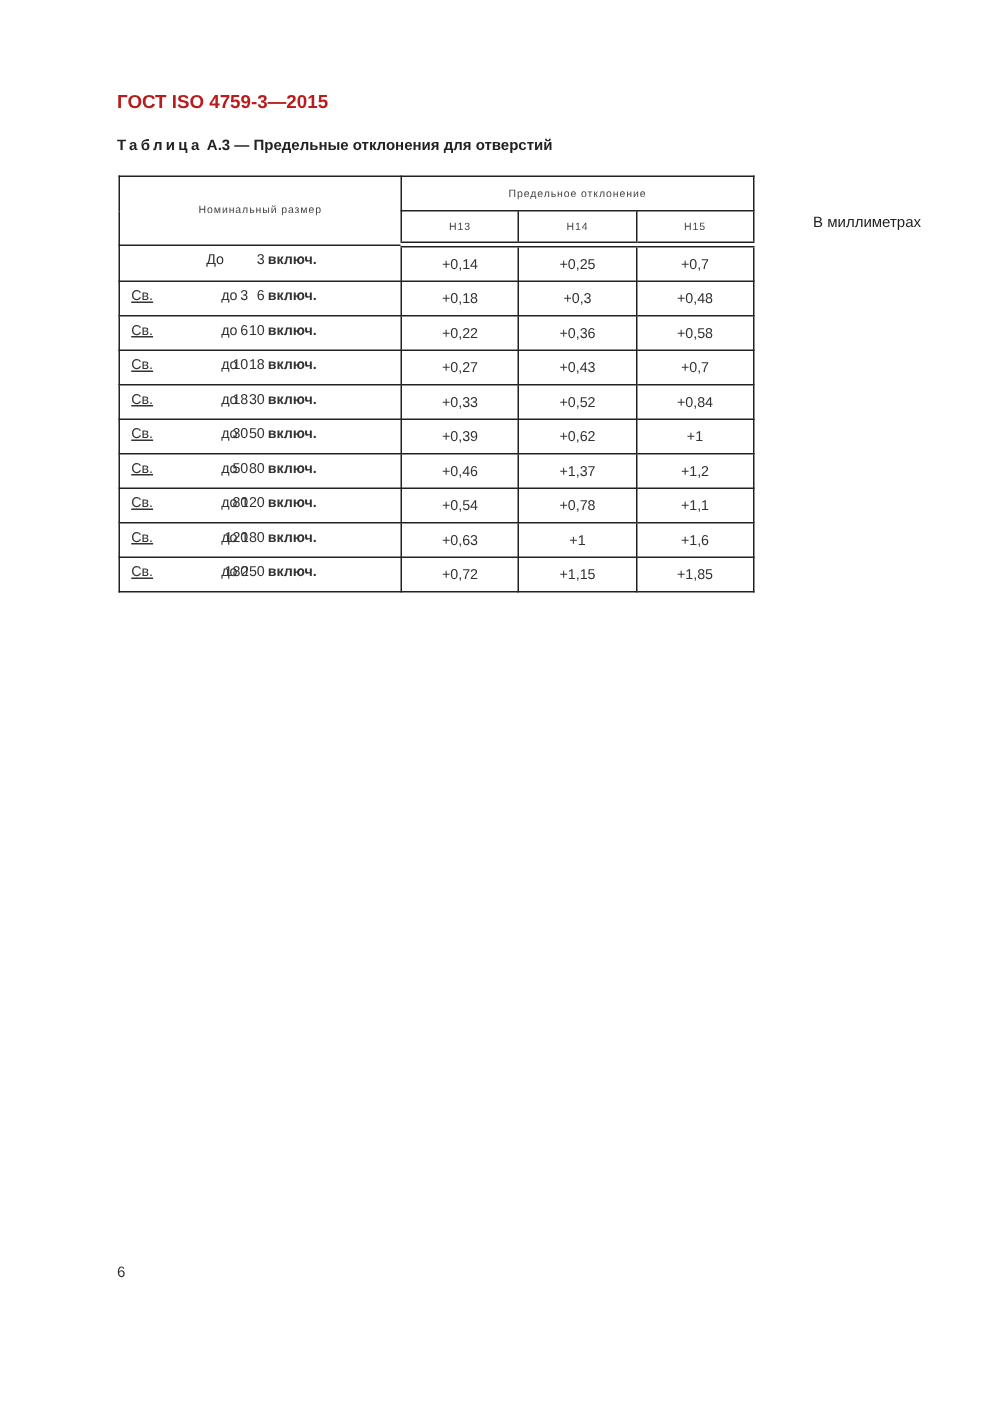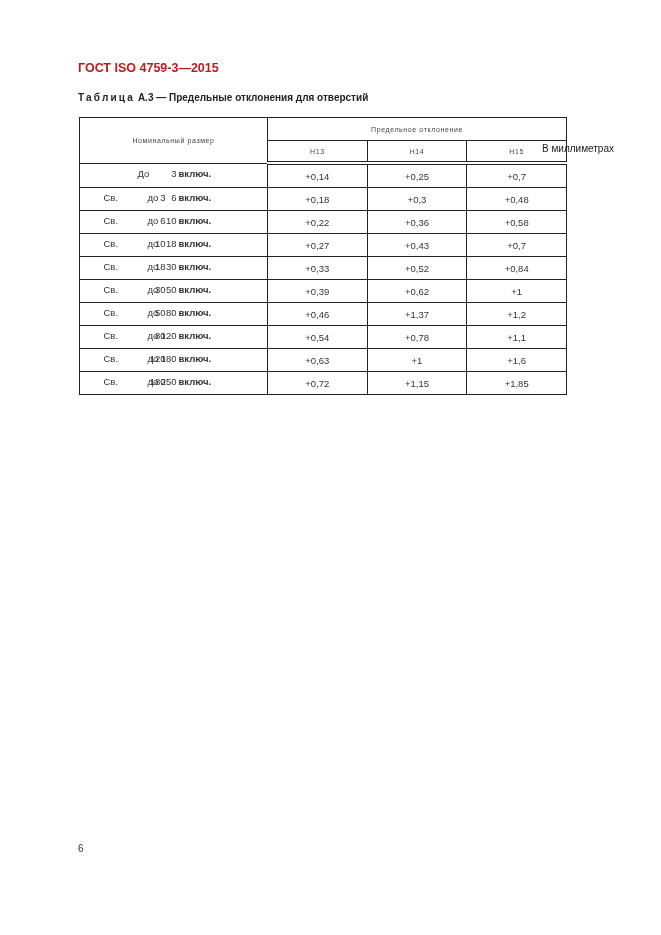--- a/index.html
+++ b/index.html
@@ -2,33 +2,33 @@
 <html><head>
   <meta charset="utf-8">
   <style>
     html, body { margin: 0; padding: 0; background: #ffffff; }
     body { width: 661px; height: 935px; position: relative; overflow: hidden;
            font-family: "Liberation Sans", sans-serif; color: #1a1a1a; }
     .doc-code { position: absolute; left: 78px; top: 61px; font-size: 12.5px; font-weight: bold; color: #b91c1c; }
     .table-caption { position: absolute; left: 78px; top: 92px; font-size: 10px; color: #222; font-weight: bold; }
     .table-caption .spaced { letter-spacing: 2.2px; }
     .units { position: absolute; right: 47px; top: 102px; font-size: 10px; color: #222; margin-top: 41px; }
-    table.main { position: absolute; left: 79px; top: 117px; width: 488px;
+    table.main { position: absolute; left: 79px; top: 117px; width: 424px;
                  border-collapse: collapse; table-layout: fixed; }
     table.main td, table.main th { border: 1.4px solid #222; padding: 0; font-weight: normal;
                  text-align: center; vertical-align: middle; }
     th.nominal { width: 187px; height: 43px; font-size: 7px; letter-spacing: 0.6px; color: #444; }
     th.group { height: 22px; font-size: 7px; letter-spacing: 0.6px; color: #444; }
     th.sub { height: 20px; font-size: 7px; letter-spacing: 0.6px; color: #444; }
     tr.head-last th { border-bottom: 4px double #222; }
     td { height: 22px; font-size: 9.5px; color: #333; }
     td.size { text-align: left; }
     .size-inner { display: inline-block; position: relative; width: 180px; height: 12px; }
     .size-inner span { position: absolute; top: 0; white-space: nowrap; }
-    .p-sv { left: 20px; }
+    .p-sv { left: 4px; text-decoration: underline; }
     .p-from { right: 98px; }
     .p-do { left: 64px; }
     .p-to { right: 87px; }
     .p-incl { left: 95px; font-weight: bold; }
     .p-upto { left: 54px; }
     .page-num { position: absolute; left: 78px; top: 843px; font-size: 10px; color: #333; }
   </style>
 </head>
 <body>
 

